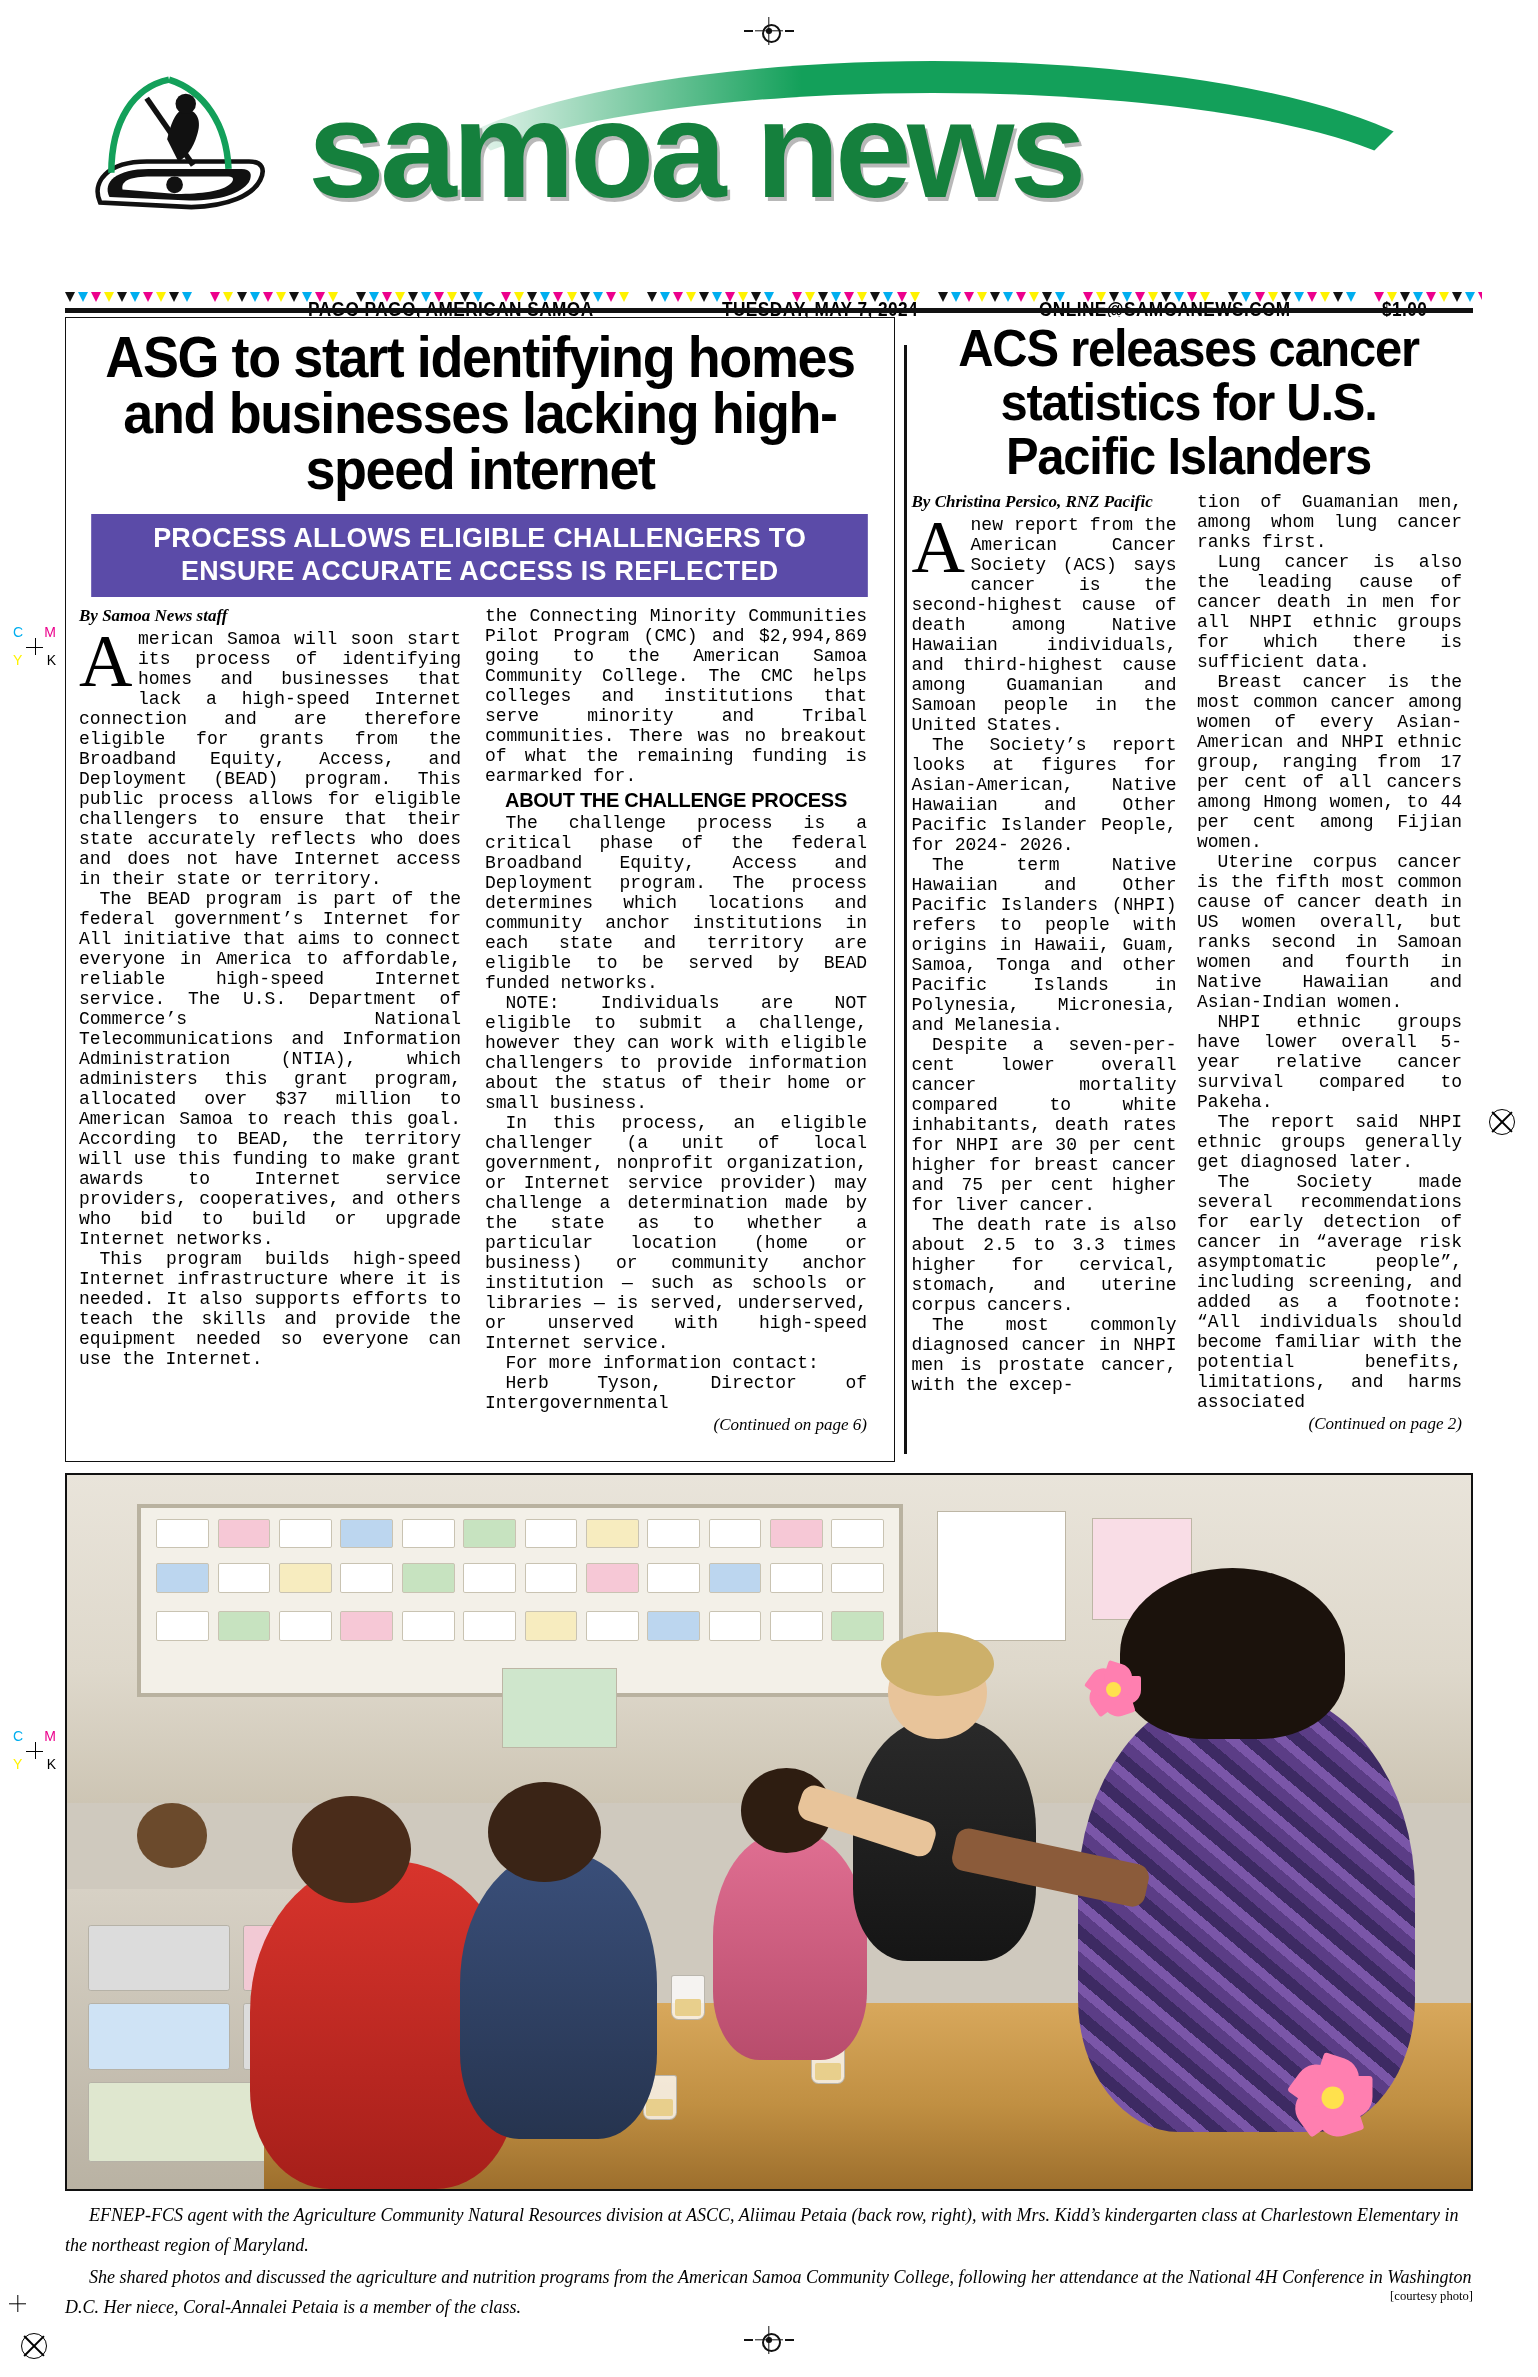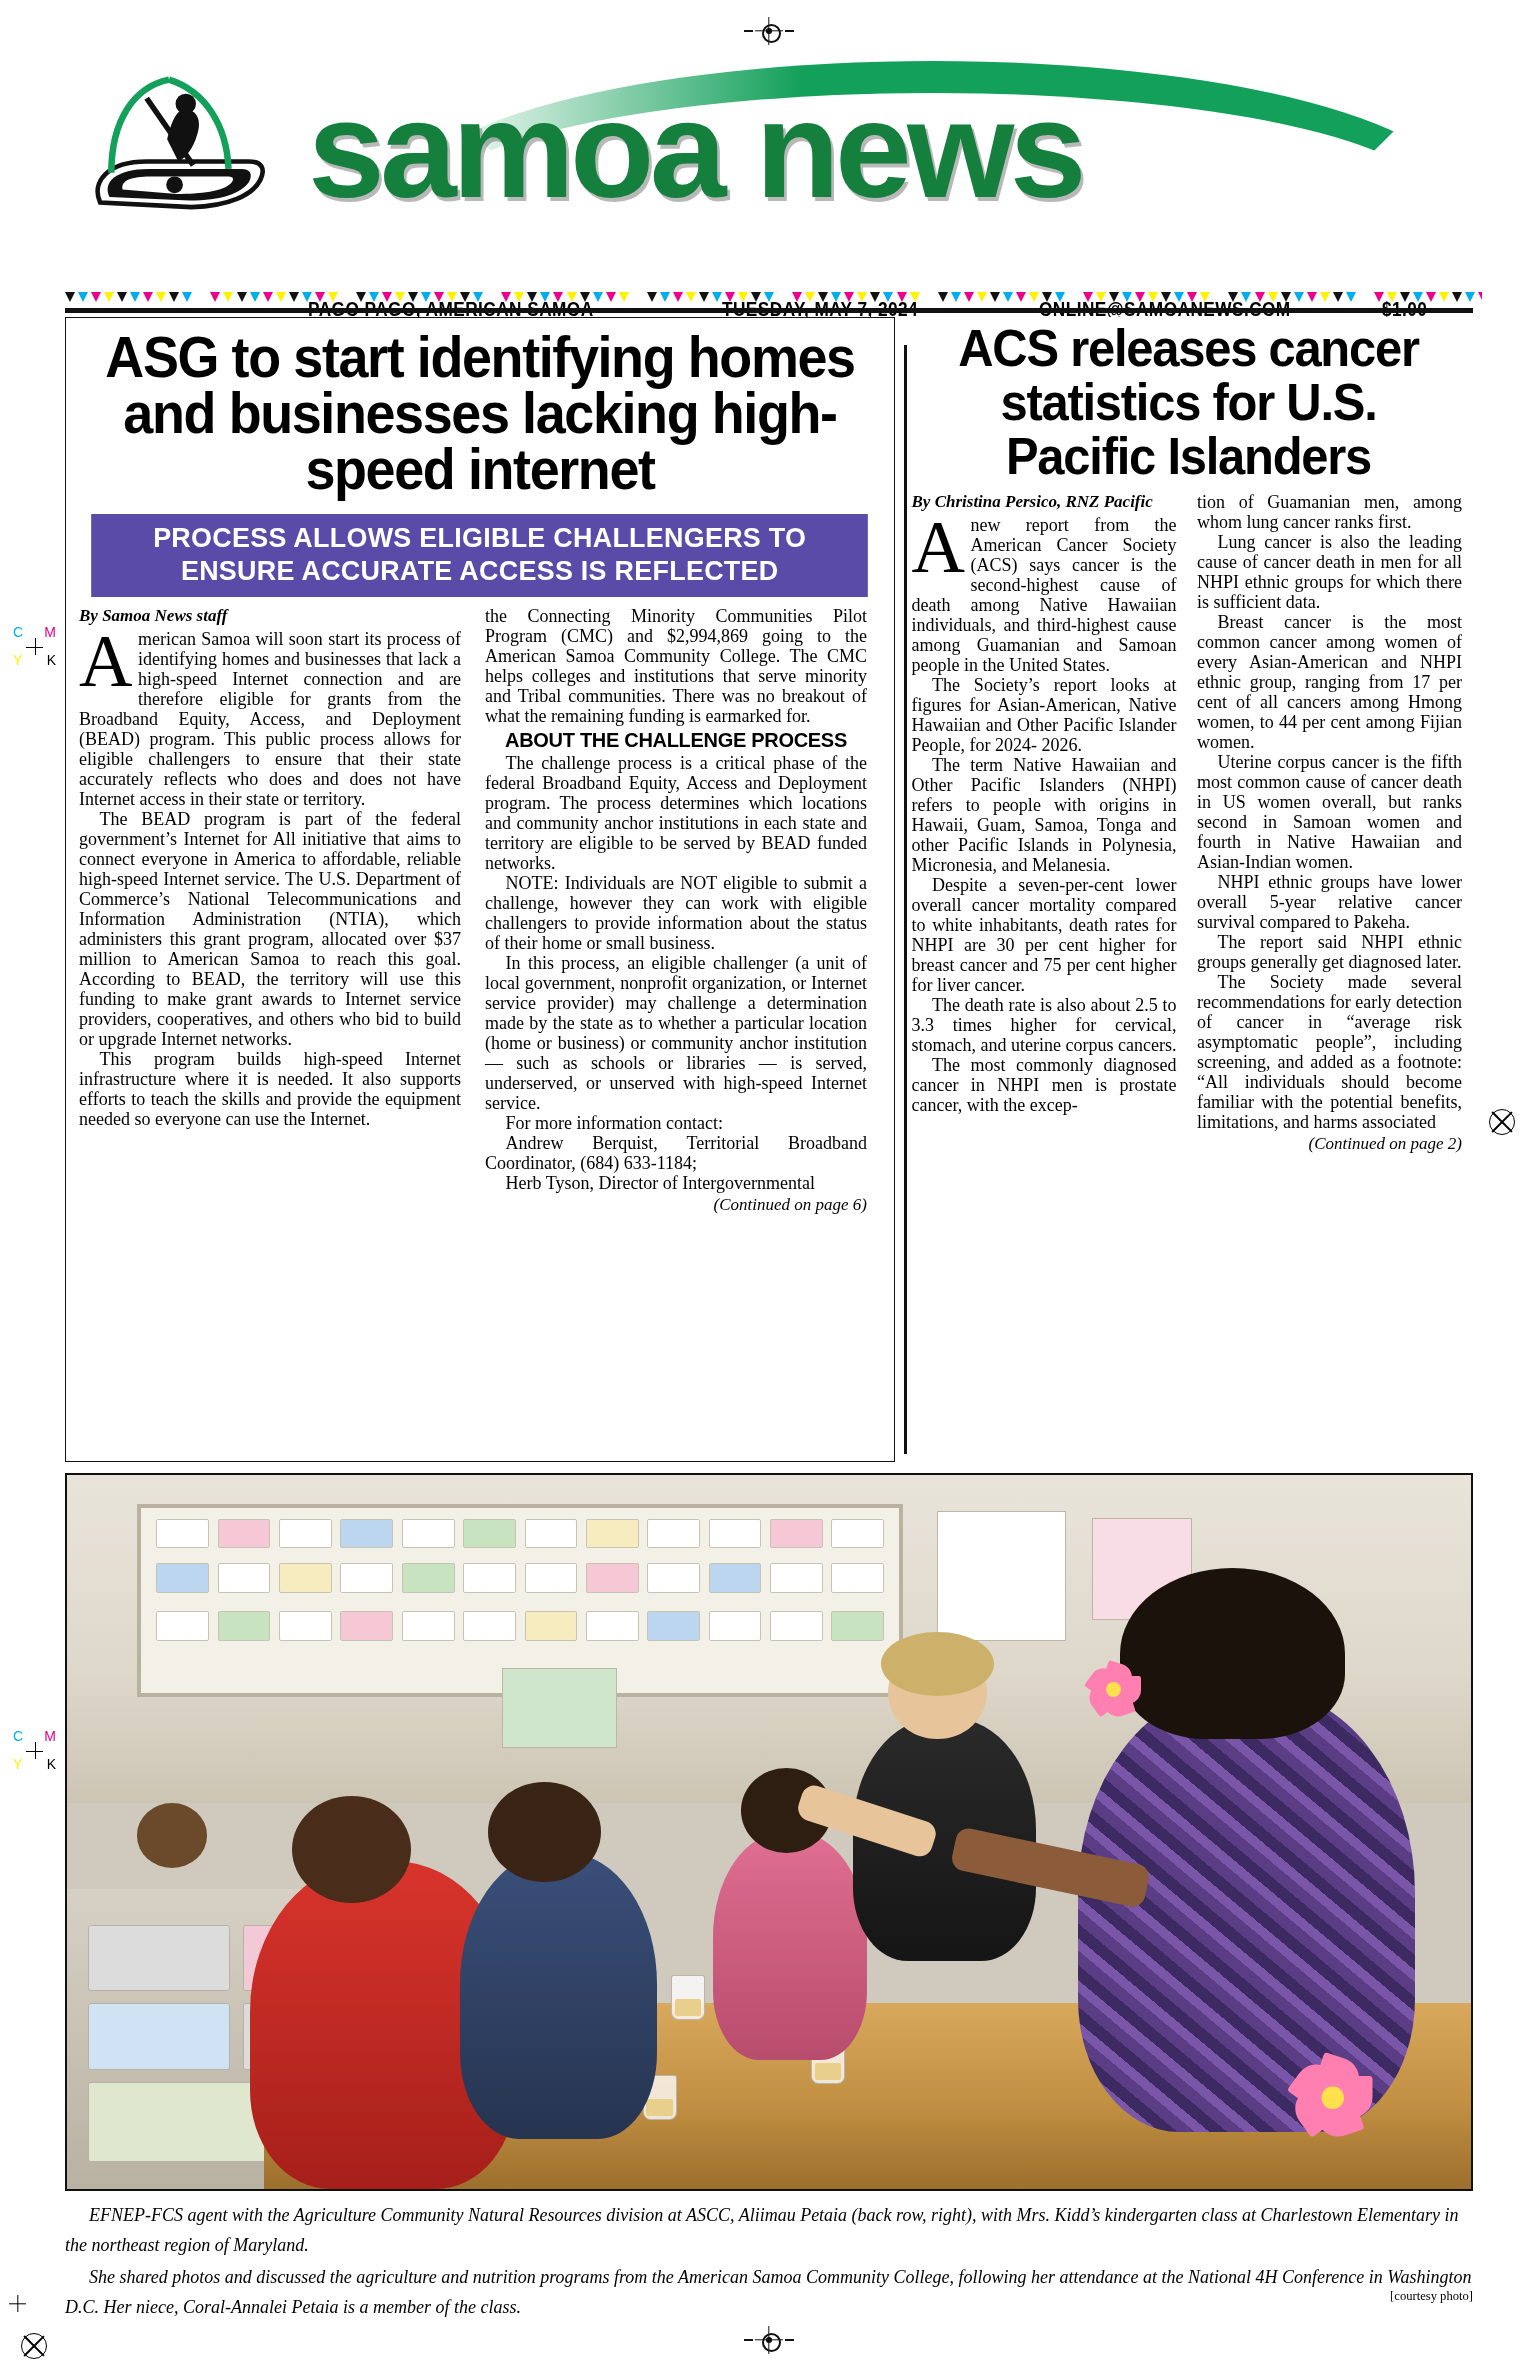--- a/index.html
+++ b/index.html
@@ -79,21 +79,21 @@
       padding:11.2px 5.6px 5.6px;transform:scaleX(.93);transform-origin:center top;}
   #storyA-kicker{margin:11.2px 9.3px 0;background:#5B4BA8;color:#fff;
       font-family:"Liberation Sans",sans-serif;font-weight:bold;font-size:28px;
       line-height:33px;text-align:center;padding:7.5px 3.7px 9.3px;letter-spacing:0.3px;
       transform:scaleX(.96);transform-origin:center top;}
   #storyA-cols{display:flex;gap:24px;padding:9.3px 13px 0;}
   #storyA-cols .col{width:382px;}
 
   .byline{font-weight:bold;font-style:italic;font-size:17px;margin-bottom:2.8px;}
   p.body{font-size:18px;line-height:20px;text-align:justify;margin:0;
-      text-indent:20.5px;hyphens:auto;}
+      text-indent:20.5px;hyphens:auto;font-family:Liberation Mono, monospace;}
   p.body.nofirst{text-indent:0;}
   .subhead{font-family:"Liberation Sans",sans-serif;font-weight:bold;
       font-size:20px;text-align:center;margin:2.8px 0 0.9px;letter-spacing:-0.3px;}
   .dropcap-wrap{position:relative;}
   .dropcap{float:left;font-size:74px;line-height:60px;padding:1.9px 5.6px 0 0;
       font-family:"Liberation Serif",serif;}
   .contd{font-style:italic;font-size:17px;text-align:right;margin-top:1.9px;}
 
   
   #storyB{position:absolute;left:839px;top:0;width:569px;height:1145px;background:#fff;}
@@ -331,21 +331,20 @@
         <p class="body">This program builds high-speed Internet infrastructure where it is needed. It also supports efforts to teach the skills and provide the equipment needed so everyone can use the Internet.</p>
       </div>
 
       <div class="col">
         <p class="body nofirst">the Connecting Minority Communities Pilot Program (CMC) and $2,994,869 going to the American Samoa Community College. The CMC helps colleges and institutions that serve minority and Tribal communities.  There was no breakout of what the remaining funding is earmarked for.</p>
         <div class="subhead">ABOUT THE CHALLENGE PROCESS</div>
         <p class="body">The challenge process is a critical phase of the federal Broadband Equity, Access and Deployment program. The process determines which locations and community anchor institutions in each state and territory are eligible to be served by BEAD funded networks.</p>
         <p class="body">NOTE: Individuals are NOT eligible to submit a challenge, however they can work with eligible challengers to provide information about the status of their home or small business.</p>
         <p class="body">In this process, an eligible challenger (a unit of local government, nonprofit organization, or Internet service provider) may challenge a determination made by the state as to whether a particular location (home or business) or community anchor institution — such as schools or libraries — is served, underserved, or unserved with high-speed Internet service.</p>
         <p class="body">For more information contact:</p>
-        <p class="body">Andrew Berquist, Territorial Broadband Coordinator, (684) 633-1184;</p>
         <p class="body">Herb Tyson, Director of Intergovernmental</p>
         <div class="contd">(Continued on page 6)</div>
       </div>
     </div>
   </div>
 
   <div id="storyB">
     <div class="rulev"></div>
     <div id="storyB-head">ACS releases cancer statistics for U.S. Pacific Islanders</div>
 

